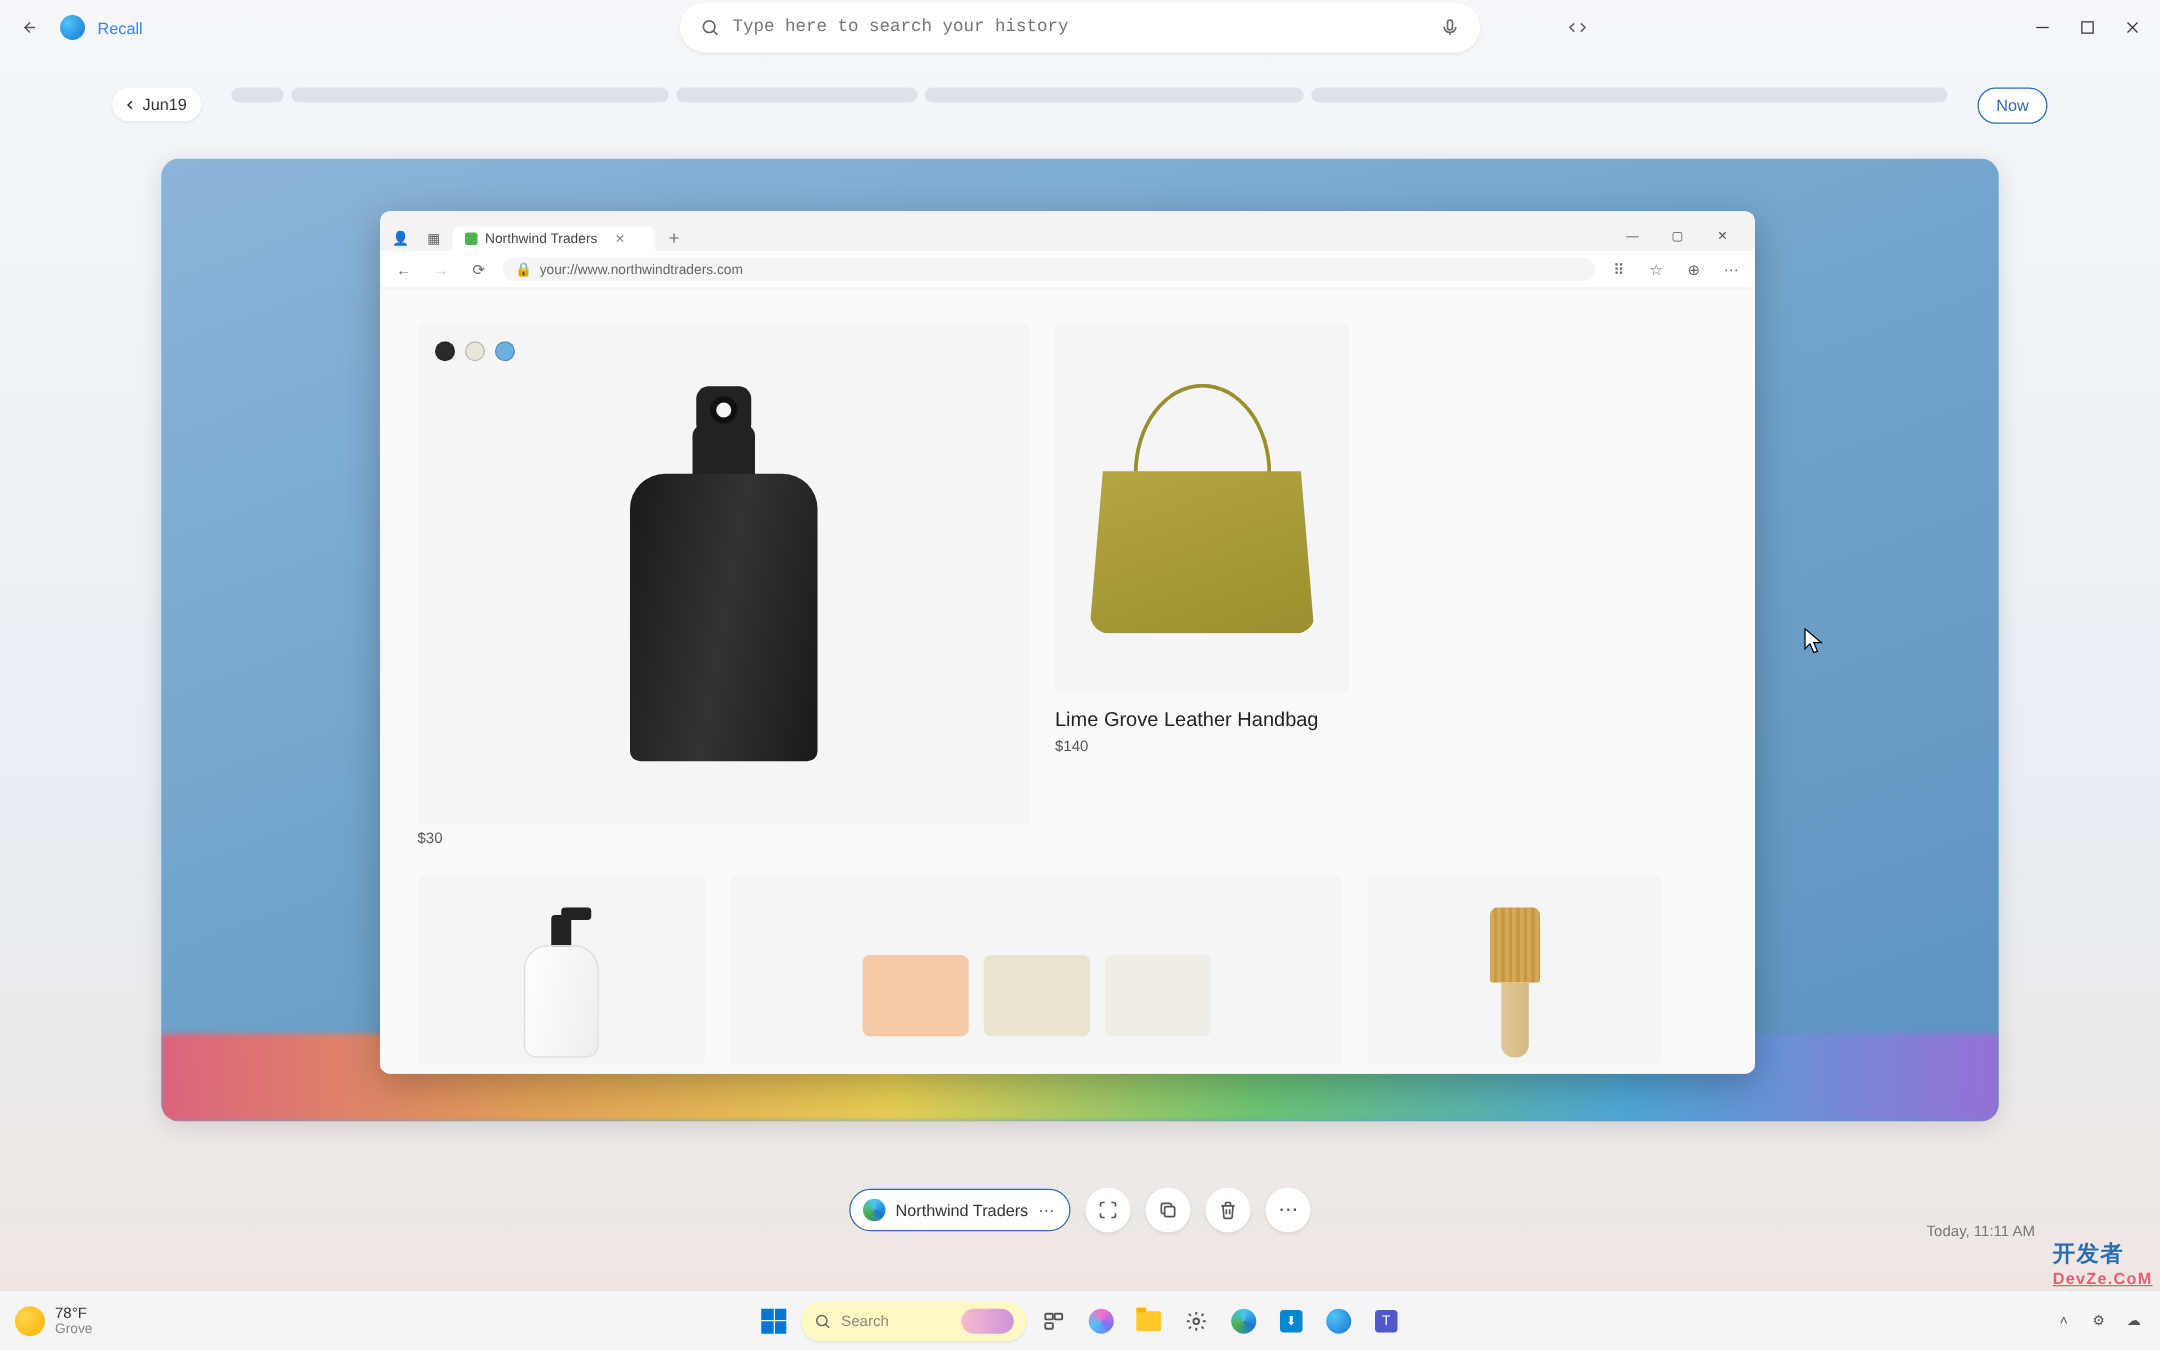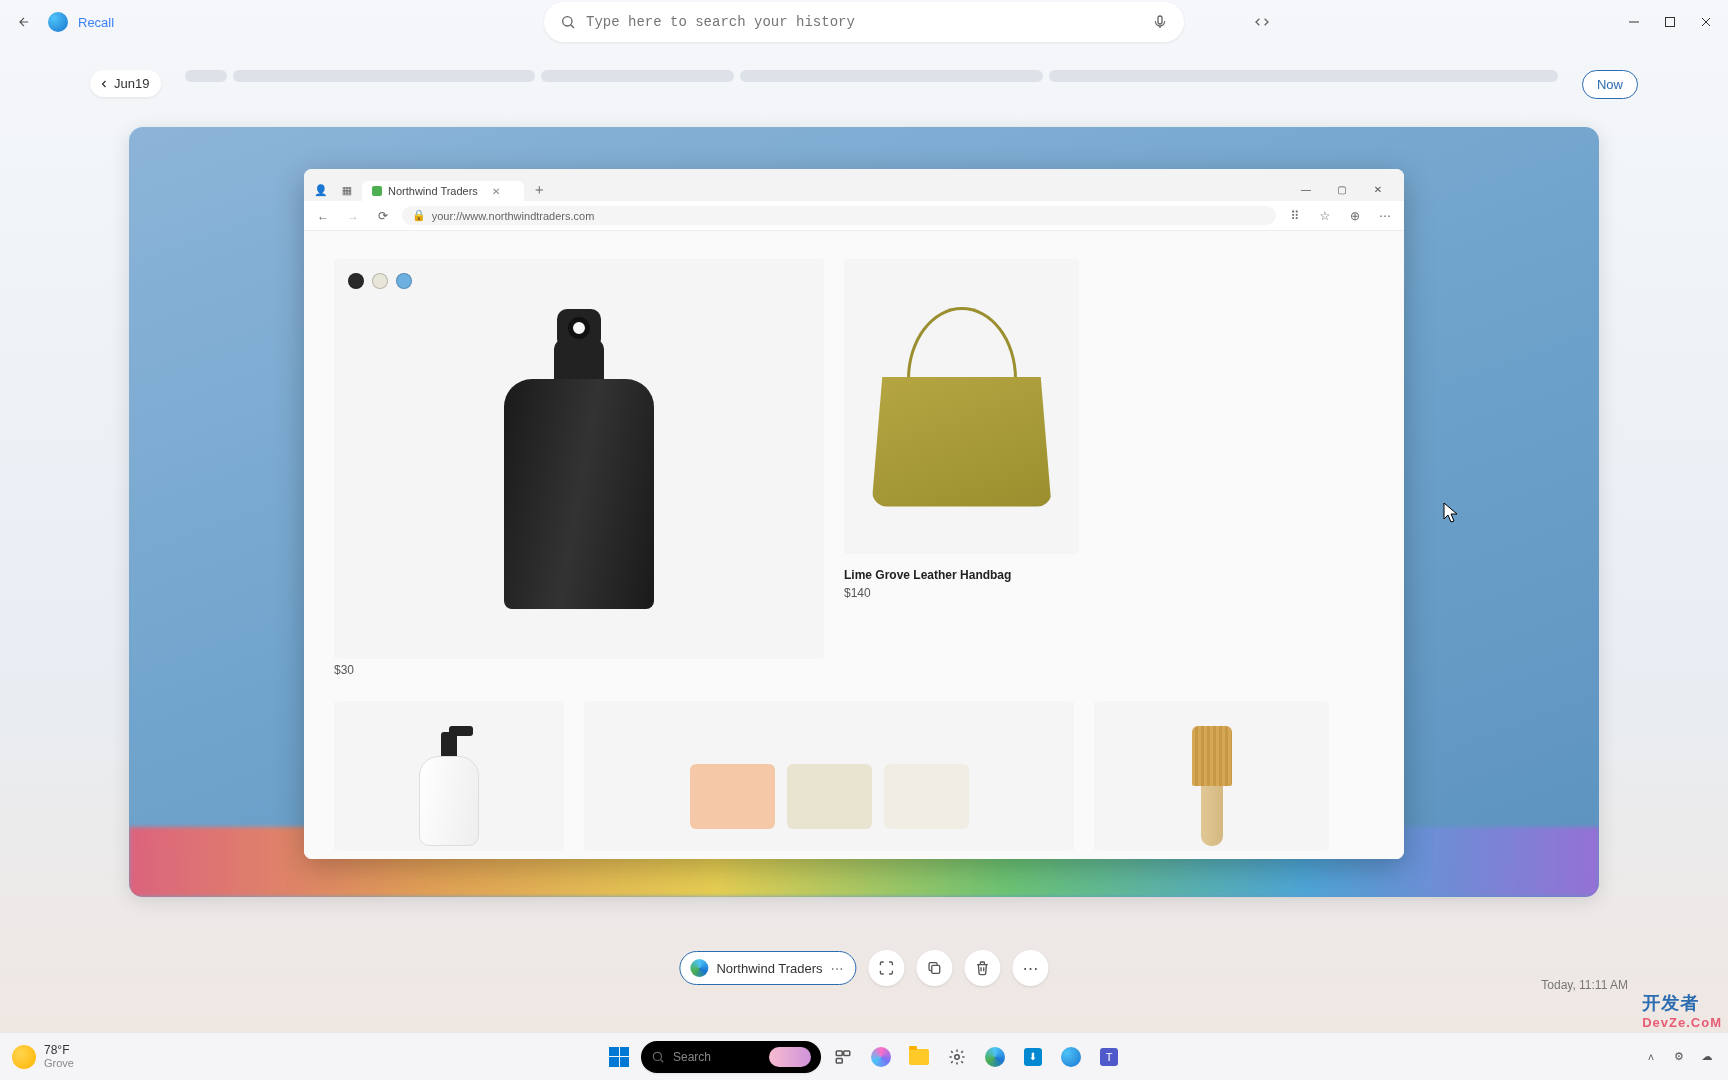--- a/index.html
+++ b/index.html
@@ -42,21 +42,21 @@
 .browser-win-ctrls div { width: 32px; height: 24px; display: flex; align-items: center; justify-content: center; font-size: 10px; color: #555; }
 .browser-addr { height: 30px; background: #fff; border-bottom: 1px solid #eee; display: flex; align-items: center; padding: 0 8px; gap: 8px; }
 .addr-btn { width: 22px; height: 22px; display: flex; align-items: center; justify-content: center; color: #666; font-size: 12px; }
 .addr-input { flex: 1; background: #f5f5f5; border-radius: 12px; padding: 3px 10px; font-size: 11px; color: #666; display: flex; align-items: center; gap: 6px; }
 .browser-content { flex: 1; background: #fafafa; overflow: hidden; padding: 28px 30px 0; }
 
 
 .prod-row1 { display: flex; gap: 20px; }
 .prod-card { display: flex; flex-direction: column; }
 .prod-img { background: #f5f5f5; border-radius: 4px; display: flex; align-items: center; justify-content: center; position: relative; }
-.prod-name { font-size: 12px; color: #222; margin-top: 14px; font-weight: 700; }
+.prod-name { font-size: 16px; color: #222; margin-top: 14px; font-weight: 400; }
 .prod-price { font-size: 12px; color: #555; margin-top: 4px; }
 .color-dots { position: absolute; top: 14px; left: 14px; display: flex; gap: 8px; }
 .color-dot { width: 16px; height: 16px; border-radius: 50%; border: 1px solid rgba(0,0,0,0.2); }
 
 
 .bottle { width: 150px; height: 300px; position: relative; }
 .bottle-body { position: absolute; bottom: 0; width: 150px; height: 230px; background: linear-gradient(100deg, #1a1a1a, #333, #1a1a1a); border-radius: 28px 28px 8px 8px; }
 .bottle-neck { position: absolute; top: 30px; left: 50%; transform: translateX(-50%); width: 50px; height: 60px; background: #222; border-radius: 10px 10px 4px 4px; }
 .bottle-cap { position: absolute; top: 0; left: 50%; transform: translateX(-50%); width: 44px; height: 40px; background: #222; border-radius: 10px; }
 .bottle-ring { position: absolute; top: 8px; left: 50%; transform: translateX(-50%); width: 22px; height: 22px; border: 5px solid #111; border-radius: 50%; background: #f5f5f5; }
@@ -89,29 +89,29 @@
 
 
 .taskbar { position: absolute; bottom: 0; left: 0; right: 0; height: 48px; background: rgba(245, 245, 248, 0.9); backdrop-filter: blur(10px); border-top: 1px solid rgba(0,0,0,0.06); display: flex; align-items: center; padding: 0 12px; }
 .weather { display: flex; align-items: center; gap: 8px; }
 .weather-icon { width: 24px; height: 24px; border-radius: 50%; background: radial-gradient(circle at 35% 35%, #ffd54f, #ffb300); }
 .weather-text { display: flex; flex-direction: column; line-height: 1.1; }
 .weather-text .temp { font-size: 12px; color: #333; }
 .weather-text .cond { font-size: 11px; color: #888; }
 .tb-center { position: absolute; left: 50%; transform: translateX(-50%); display: flex; align-items: center; gap: 6px; }
 .tb-icon { width: 32px; height: 32px; border-radius: 6px; display: flex; align-items: center; justify-content: center; cursor: pointer; }
-.tb-search { width: 180px; height: 32px; background: #000000; border-radius: 16px; display: flex; align-items: center; padding: 0 10px; gap: 8px; font-size: 12px; color: #888; box-shadow: 0 1px 2px rgba(0,0,0,0.08); }
+.tb-search { width: 180px; height: 32px; background: #fef9c3; border-radius: 16px; display: flex; align-items: center; padding: 0 10px; gap: 8px; font-size: 12px; color: #888; box-shadow: 0 1px 2px rgba(0,0,0,0.08); }
 .win-logo { width: 20px; height: 20px; display: grid; grid-template: 1fr 1fr / 1fr 1fr; gap: 1px; }
 .win-logo div { background: #0078d4; }
 .tray { margin-left: auto; display: flex; align-items: center; gap: 10px; font-size: 11px; color: #555; }
 .tray-icon { width: 18px; height: 18px; display: flex; align-items: center; justify-content: center; }
 
 
 .watermark { position: absolute; right: 6px; bottom: 50px; font-size: 18px; letter-spacing: 1px; color: #2b6cb0; font-weight: 600; }
-.watermark .sub { font-size: 13px; color: #e85d75; display: block; }
+.watermark .sub { font-size: 13px; color: #e85d75; display: block; text-decoration: underline; }
 </style>
 </head>
 <body>
 
 <div class="topbar">
   <div class="back-btn">
     <svg width="14" height="14" viewBox="0 0 24 24" fill="none" stroke="#555" stroke-width="2">
         <path d="M19 12H5m7-7l-7 7 7 7"></path>
       </svg>
   </div>

